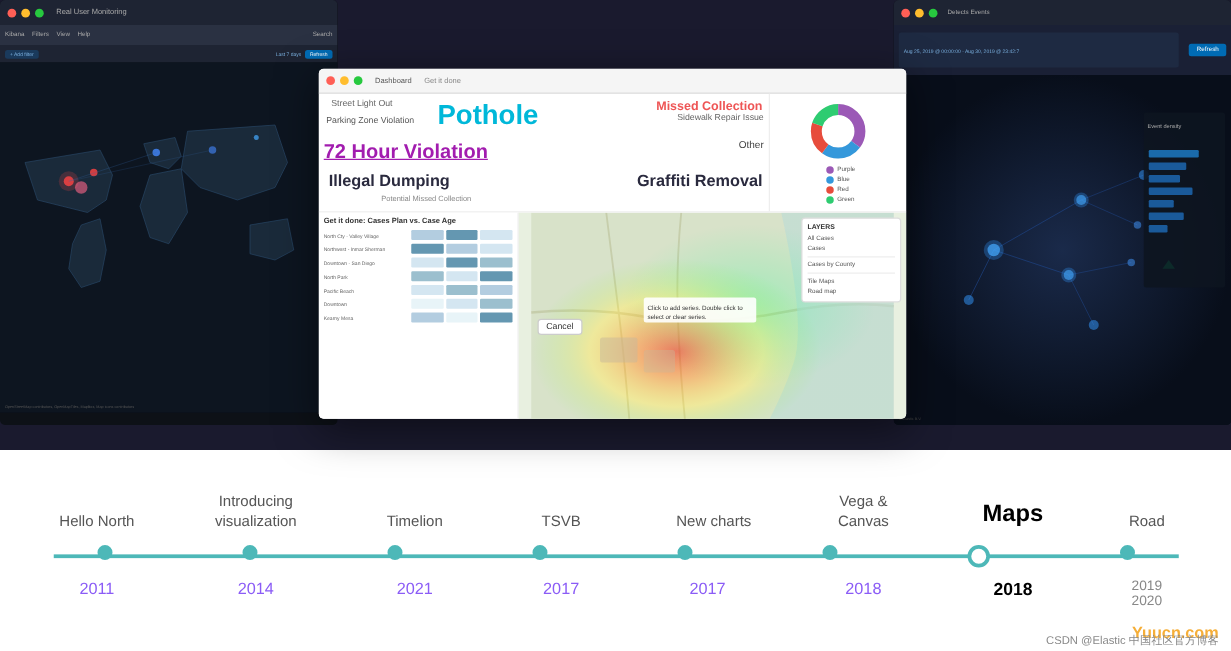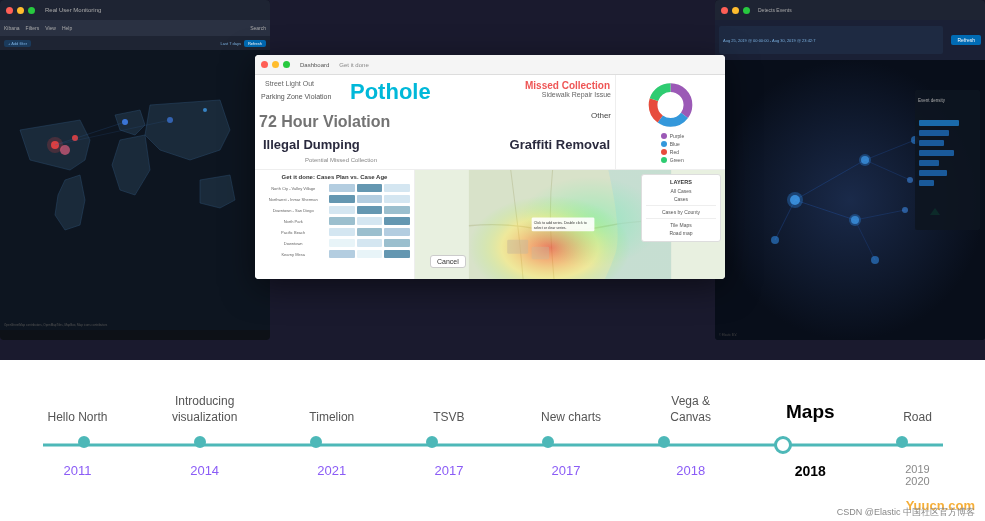--- a/index.html
+++ b/index.html
@@ -126,27 +126,26 @@
       position: relative;
       overflow: hidden;
     }
 
     
     .screenshot-center {
       position: absolute;
       left: 255px;
       top: 55px;
       width: 470px;
-      height: 224px;
+      height: 280px;
       background: #ffffff;
       border-radius: 4px;
       box-shadow: 0 8px 32px rgba(0,0,0,0.5);
       overflow: hidden;
       z-index: 10;
-      text-align: center;
     }
 
     .center-title-bar {
       height: 20px;
       background: #f5f5f5;
       display: flex;
       align-items: center;
       padding: 0 6px;
       gap: 4px;
       border-bottom: 1px solid #ddd;
@@ -507,21 +506,21 @@
     <div class="center-main-content">
 
       <div class="center-word-donut-row">
 
         <div class="word-cloud-section">
           <span style="position:absolute;left:10px;top:5px;font-size:7px;color:#666;">Street Light Out</span>
           <span style="position:absolute;left:95px;top:4px;font-size:22px;font-weight:bold;color:#00b8d9;">Pothole</span>
           <span style="position:absolute;right:5px;top:5px;font-size:10px;font-weight:bold;color:#e55;">Missed Collection</span>
           <span style="position:absolute;left:6px;top:18px;font-size:7px;color:#555;">Parking Zone Violation</span>
           <span style="position:absolute;right:4px;top:16px;font-size:7px;color:#666;">Sidewalk Repair Issue</span>
-          <span style="position:absolute;left:4px;top:38px;font-size:16px;font-weight:900;color:#737373;">72 Hour Violation</span>
+          <span style="position:absolute;left:4px;top:38px;font-size:16px;font-weight:900;color:#a21caf;text-decoration:underline;">72 Hour Violation</span>
           <span style="position:absolute;right:4px;top:36px;font-size:8px;color:#444;">Other</span>
           <span style="position:absolute;left:8px;top:62px;font-size:13px;font-weight:bold;color:#2a2a3e;">Illegal Dumping</span>
           <span style="position:absolute;right:5px;top:62px;font-size:13px;font-weight:bold;color:#2a2a3e;">Graffiti Removal</span>
           <span style="position:absolute;left:50px;top:82px;font-size:6px;color:#888;">Potential Missed Collection</span>
         </div>
 
         <div class="donut-section">
           <svg width="55" height="55" viewBox="0 0 55 55" xmlns="http://www.w3.org/2000/svg">
             <circle cx="27.5" cy="27.5" r="20" fill="none" stroke="#eee" stroke-width="10"></circle>
 

